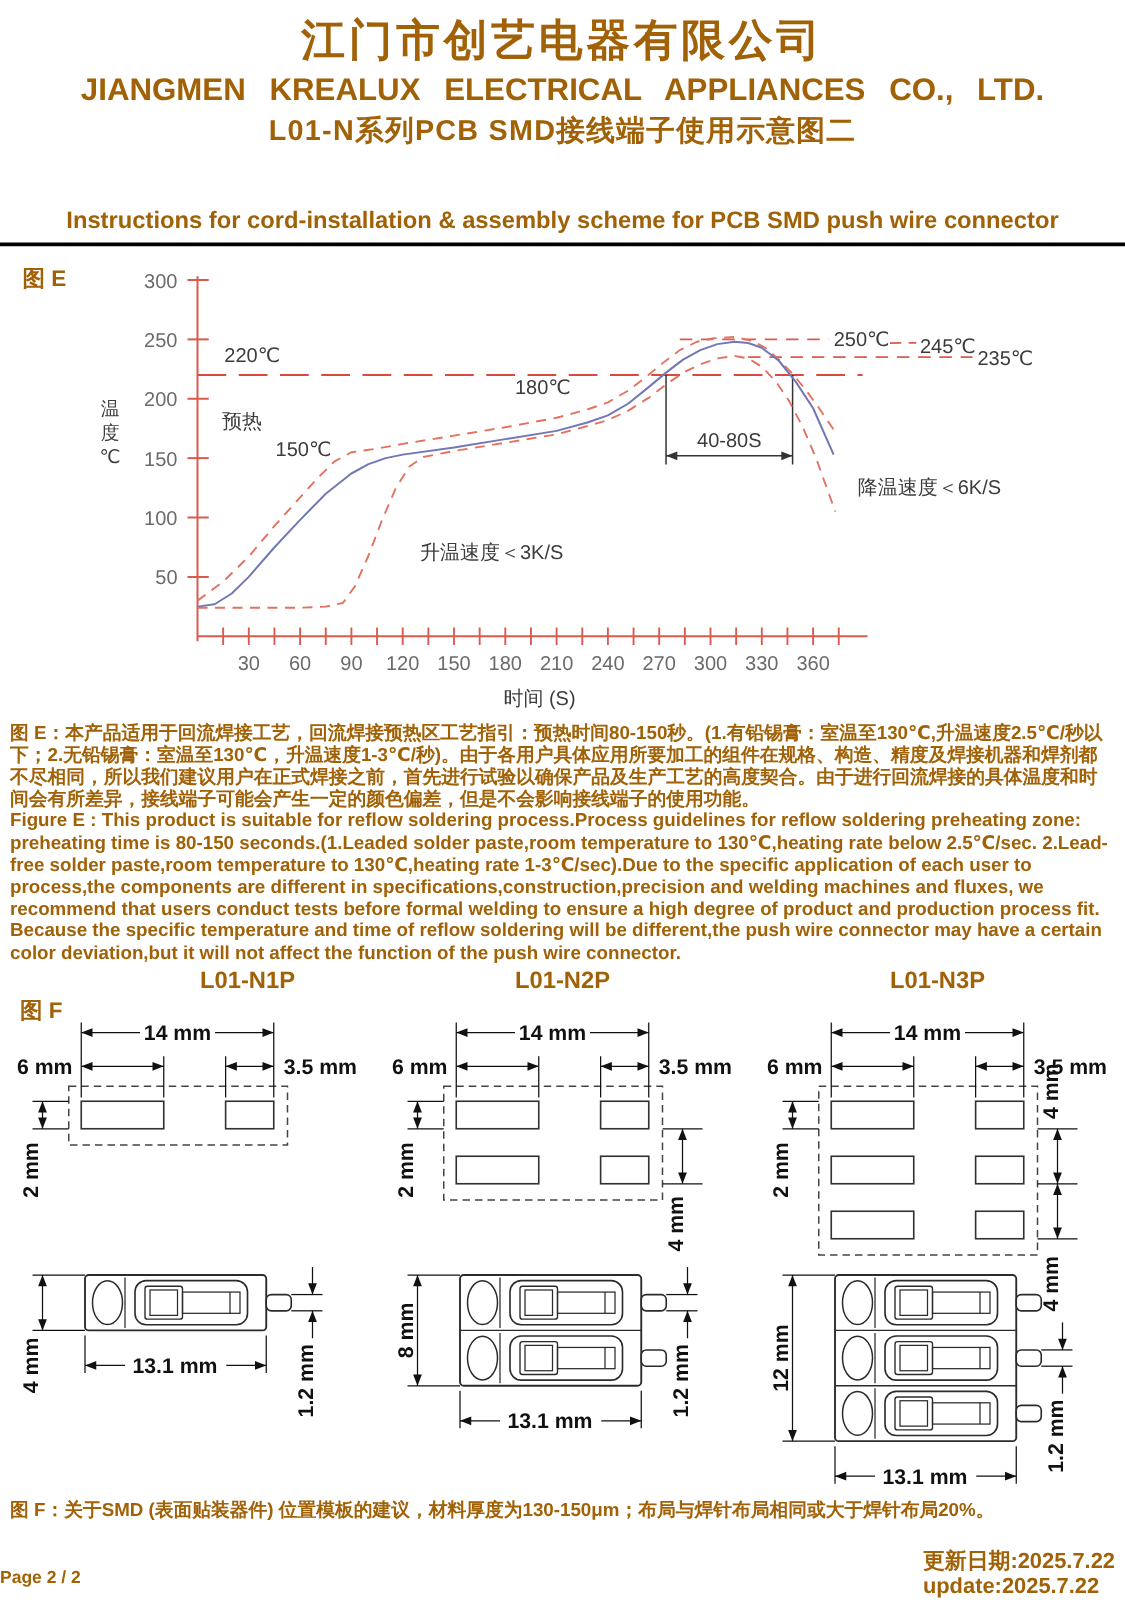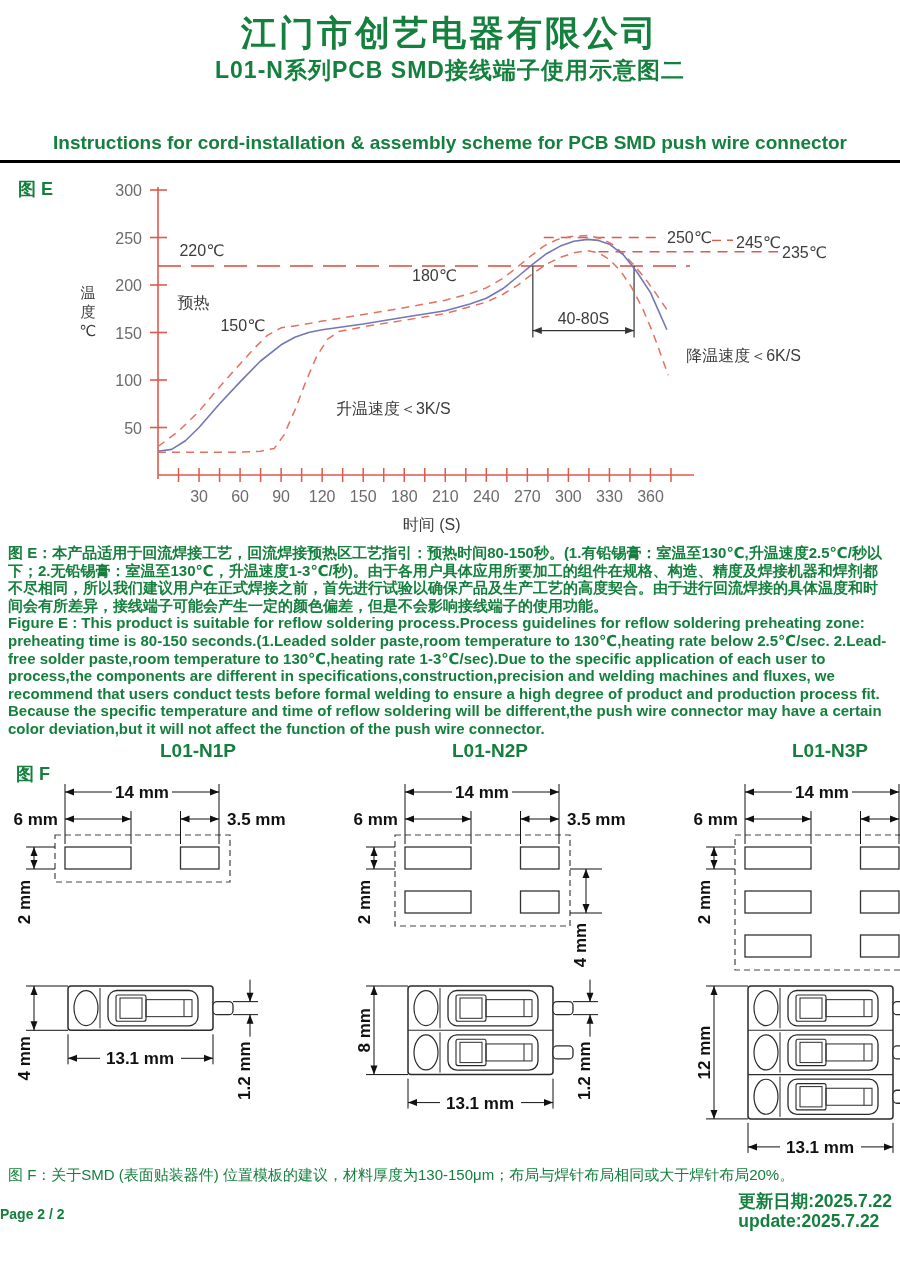--- a/index.html
+++ b/index.html
@@ -1,54 +1,55 @@
 <!DOCTYPE html>
 <html><head>
 <meta charset="utf-8">
 <style>
   * { box-sizing: border-box; }
   html,body { margin:0; padding:0; background:#9a9a9a; }
   .page {
-    width:900px; height:1280px; margin:0 auto; background:#fff; color:#15803d;
+    width:900px; height:1280px; margin:0 auto; background:#fff; color:#a16207;
     position:relative; overflow:hidden;
     font-family:"Liberation Sans","DejaVu Sans",sans-serif;
   }
   header { text-align:center; padding-top:10px; }
   .h-zh { font-size:35px; font-weight:700; line-height:45px; letter-spacing:3px; }
   .h-en { font-size:25px; font-weight:700; line-height:34px; word-spacing:12px; }
   .t-zh { font-size:23px; font-weight:700; line-height:31px; letter-spacing:1px; }
   .t-en { font-size:19px; font-weight:700; line-height:25px;margin-top:44px; }
   .t-type { font-size:23px; font-weight:700; line-height:29px; letter-spacing:1px; }
   .rule { height:3px; background:#000; margin-top:5px; }
   .chart-wrap { position:relative; height:380px; }
   .fig-label { position:absolute; font-weight:700; font-size:18px; }
   .fig-e-label { left:18px; top:14px;text-align:right; }
   .fig-f-label { left:16px; top:22px; }
   #chart-svg { display:block; }
   .desc { margin:1px 8px 0; font-size:15px; font-weight:700; line-height:17.6px; }
   .desc p { margin:0; }
   .figf { position:relative; height:424px; margin-top:2px; }
-  .figf-cols { display:flex;gap:40px; }
+  .figf-cols { display:flex; }
   .figf-col { position:relative; width:300px; }
   .variant-title { position:absolute; top:0; width:100%; text-align:center; font-weight:700; font-size:19px; }
   .figf-col.c0 .variant-title { transform:translateX(48px); }
   .figf-svg { display:block; width:300px; height:418px; margin-top:4px; }
-  .notes { margin:2px 8px 4px; font-size:15px; font-weight:400; line-height:18.5px; }
+  .notes { margin:2px 8px 17px; font-size:15px; font-weight:700; line-height:18.5px; }
   .notes p { margin:0; }
   .footer { position:relative; height:62px; }
   .page-num { position:absolute; left:0; right:0; top:18px; font-size:14px; font-weight:700; }
   .updates { position:absolute; right:8px; top:3px; font-size:17.5px; font-weight:700; line-height:20px; }
 </style>
 </head>
 <body>
 
 <div class="page">
 
   <header>
     <div class="h-zh">江门市创艺电器有限公司</div>
+    <div class="h-en">JIANGMEN KREALUX ELECTRICAL APPLIANCES CO., LTD.</div>
     <div class="t-zh">L01-N系列PCB SMD接线端子使用示意图二</div>
     <div class="t-en">Instructions for cord-installation &amp; assembly scheme for PCB SMD push wire connector</div>
   </header>
   <div class="rule"></div>
 
   <section class="chart-wrap">
     <div class="fig-label fig-e-label">图 E</div>
     <svg id="chart-svg" width="900" height="380" viewBox="0 0 900 380">
         <line x1="158" y1="24" x2="158" y2="316" stroke="#dc5a4c" stroke-width="1.6"></line>
         <line x1="158" y1="312" x2="694" y2="312" stroke="#dc5a4c" stroke-width="1.6"></line>

